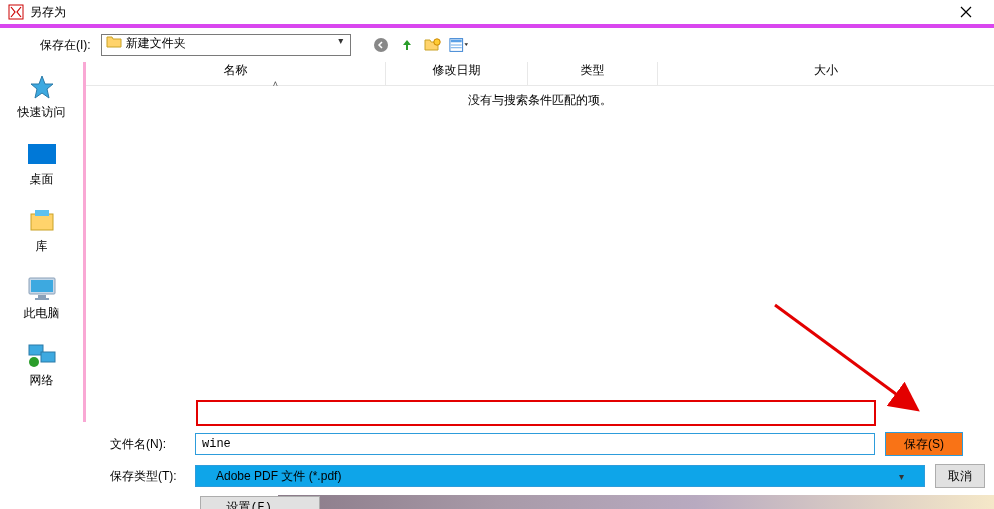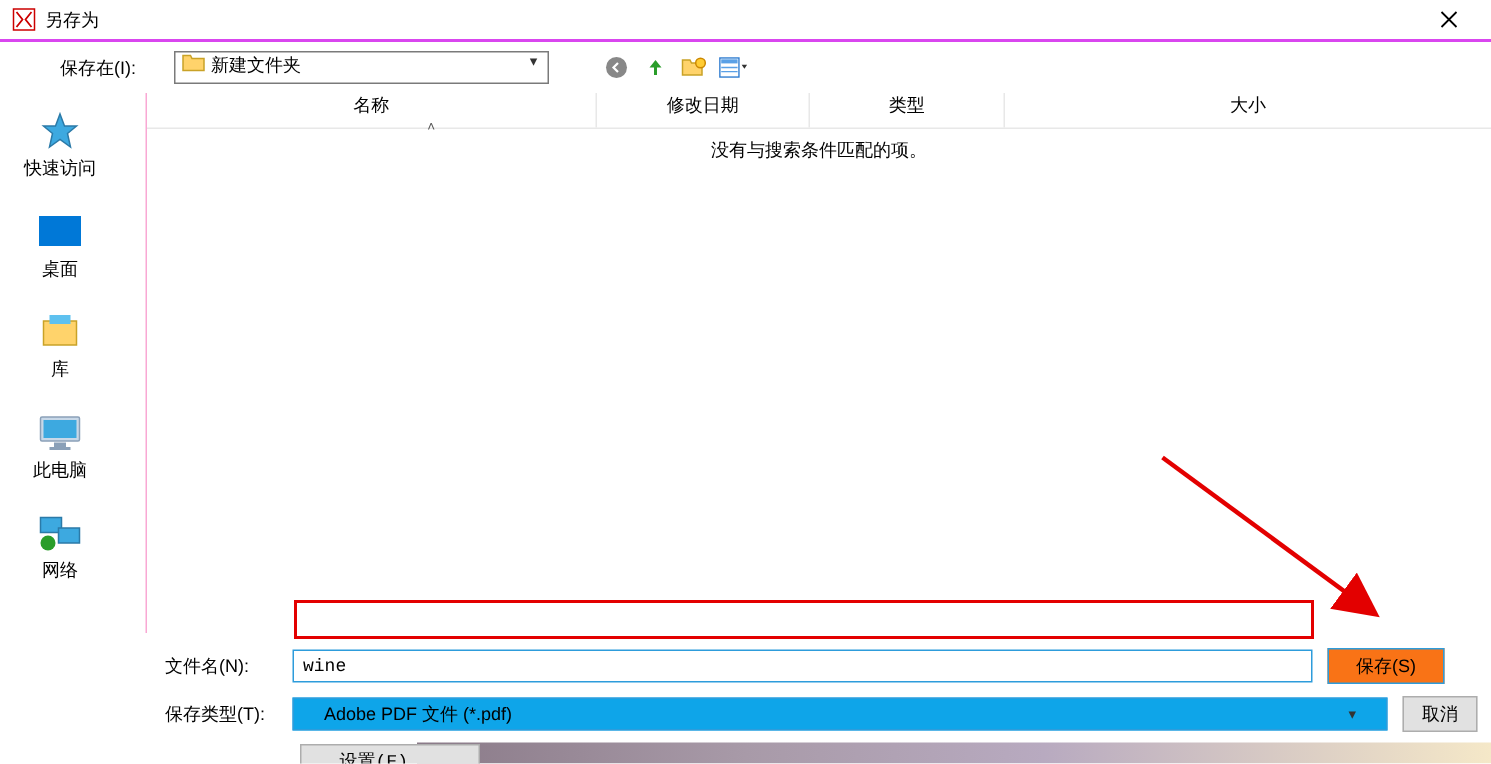--- a/index.html
+++ b/index.html
@@ -1,34 +1,34 @@
 <!DOCTYPE html>
 <html><head>
 <meta charset="utf-8">
 <style>
 * { box-sizing: border-box; margin: 0; padding: 0; font-family: "Microsoft YaHei", SimSun, sans-serif; font-size: 12px; }
 body { background: #fff; width: 994px; height: 509px; position: relative; }
 
-.titlebar { display: flex; align-items: center; height: 28px; padding: 0 8px; border-bottom: 2px solid #d946ef; }
+.titlebar { display: flex; align-items: center; height: 28px; padding: 0 8px; border-bottom: 4px solid #d946ef; }
 .titlebar .app-icon { width: 16px; height: 16px; margin-right: 6px; }
 .titlebar .title { flex: 1; font-size: 12px; }
 .titlebar .close { width: 40px; height: 28px; display: flex; align-items: center; justify-content: center; font-size: 16px; cursor: pointer; }
 
-.topbar { display: flex; align-items: center; padding: 6px 40px; gap: 25px; }
+.topbar { display: flex; align-items: center; padding: 6px 40px; gap: 10px; }
 .topbar .lbl { font-size: 12px; }
 .location-combo { flex: 0 0 250px; height: 22px; display: flex; align-items: flex-start; border: 1px solid #7a7a7a; background: #fff; }
 .location-combo .folder-icon { width: 16px; height: 14px; margin: 0 4px; }
 .location-combo .text { flex: 1; font-size: 12px; }
 .location-combo .arrow { width: 18px; text-align: center; font-size: 10px; color: #333; }
 .nav-btns { display: flex; gap: 6px; align-items: center; margin-left: 10px; }
 .nav-btn { width: 20px; height: 20px; display: flex; align-items: center; justify-content: center; cursor: pointer; font-size: 14px; }
 
 .main { display: flex; height: 360px; }
 
-.sidebar { width: 98px; background: #fff; border-right: 1px solid #f9a8d4; display: flex; flex-direction: column; align-items: flex-start; padding-top: 6px; gap: 10px; }
+.sidebar { width: 86px; background: #fff; border-right: 3px solid #f9a8d4; display: flex; flex-direction: column; align-items: center; padding-top: 6px; gap: 10px; }
 .side-item { display: flex; flex-direction: column; align-items: center; width: 80px; cursor: pointer; padding: 4px 0; }
 .side-item .icon-box { width: 36px; height: 30px; display: flex; align-items: center; justify-content: center; }
 .side-item .label { font-size: 12px; margin-top: 2px; text-align: center; }
 
 .filelist { flex: 1; display: flex; flex-direction: column; }
 .headers { display: flex; height: 24px; border-bottom: 1px solid #e8e8e8; align-items: center; }
 .header-cell { padding: 0 10px; font-size: 12px; border-right: 1px solid #e8e8e8; height: 100%; display: flex; align-items: center; position: relative; flex-direction: column; }
 .header-cell.name { width: 300px; }
 .header-cell.date { width: 142px; }
 .header-cell.type { width: 130px; }

